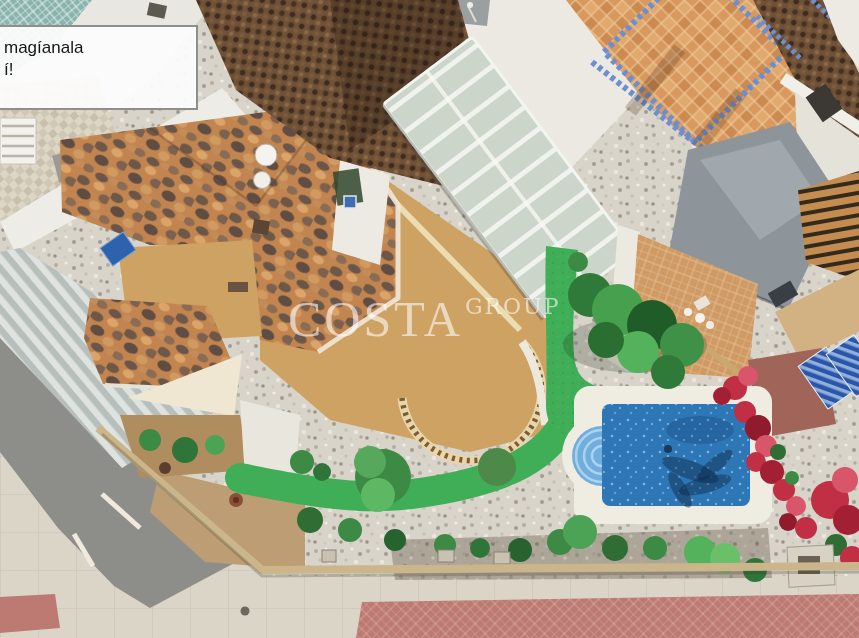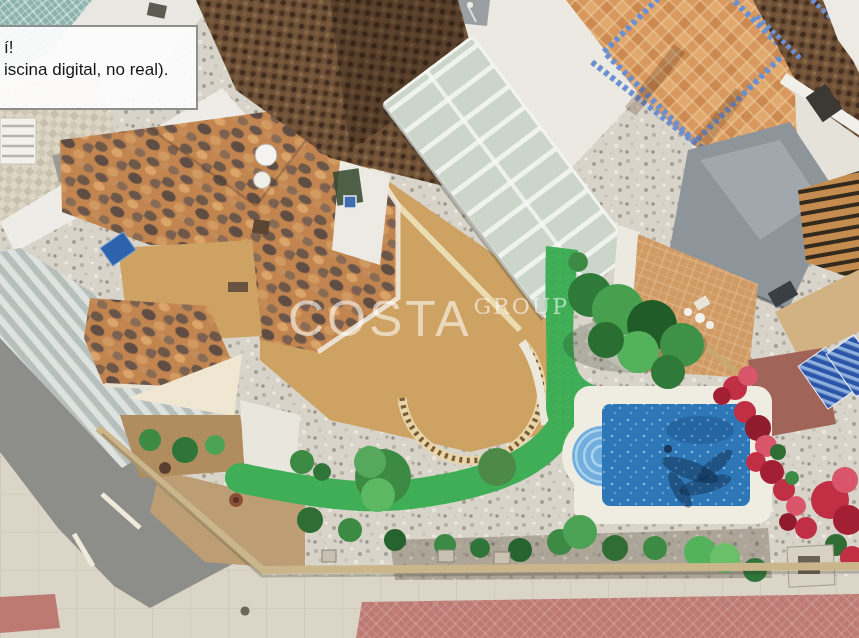--- a/index.html
+++ b/index.html
@@ -1,21 +1,21 @@
 <!DOCTYPE html>
 <html><head>
 <meta charset="utf-8">
 <style>
   html,body{margin:0;padding:0;background:#222;}
   .stage{position:relative;width:859px;height:638px;overflow:hidden;background:#d7d3c9;
          font-family:"Liberation Sans",sans-serif;}
   .stage svg{position:absolute;left:0;top:0;}
   .wm{position:absolute;left:288px;top:294px;display:flex;align-items:flex-start;
       color:rgba(255,255,255,0.58);pointer-events:none;white-space:nowrap;}
-  .wm-big{font-family:Liberation Sans, sans-serif;font-weight:400;font-size:50px;line-height:1;letter-spacing:3px;}
+  .wm-big{font-family:Liberation Serif, serif;font-weight:400;font-size:50px;line-height:1;letter-spacing:3px;}
   .wm-col{display:flex;font-family:"DejaVu Serif",serif;font-weight:400;
           font-size:22px;line-height:0.95;letter-spacing:2px;margin-left:2px;margin-top:3px;}
   .note{position:absolute;left:-10px;top:25px;width:208px;height:85px;box-sizing:border-box;
         background:rgba(252,252,252,0.95);border:2px solid #8e8e8e;
         padding:10px 6px 4px 12px;color:#151515;font-size:17px;line-height:1.28;}
   .note span{display:block;}
 </style>
 </head>
 <body>
 
@@ -334,16 +334,16 @@
 </svg>
 
 <div class="wm">
   <span class="wm-big">COSTA</span>
   <span class="wm-col">
     <span>GROUP</span>
   </span>
 </div>
 
 <div class="note">
+  <span>magíanala</span>
   <span>í!</span>
-  <span>iscina digital, no real).</span>
 </div>
 </div>
 
 </body></html>

